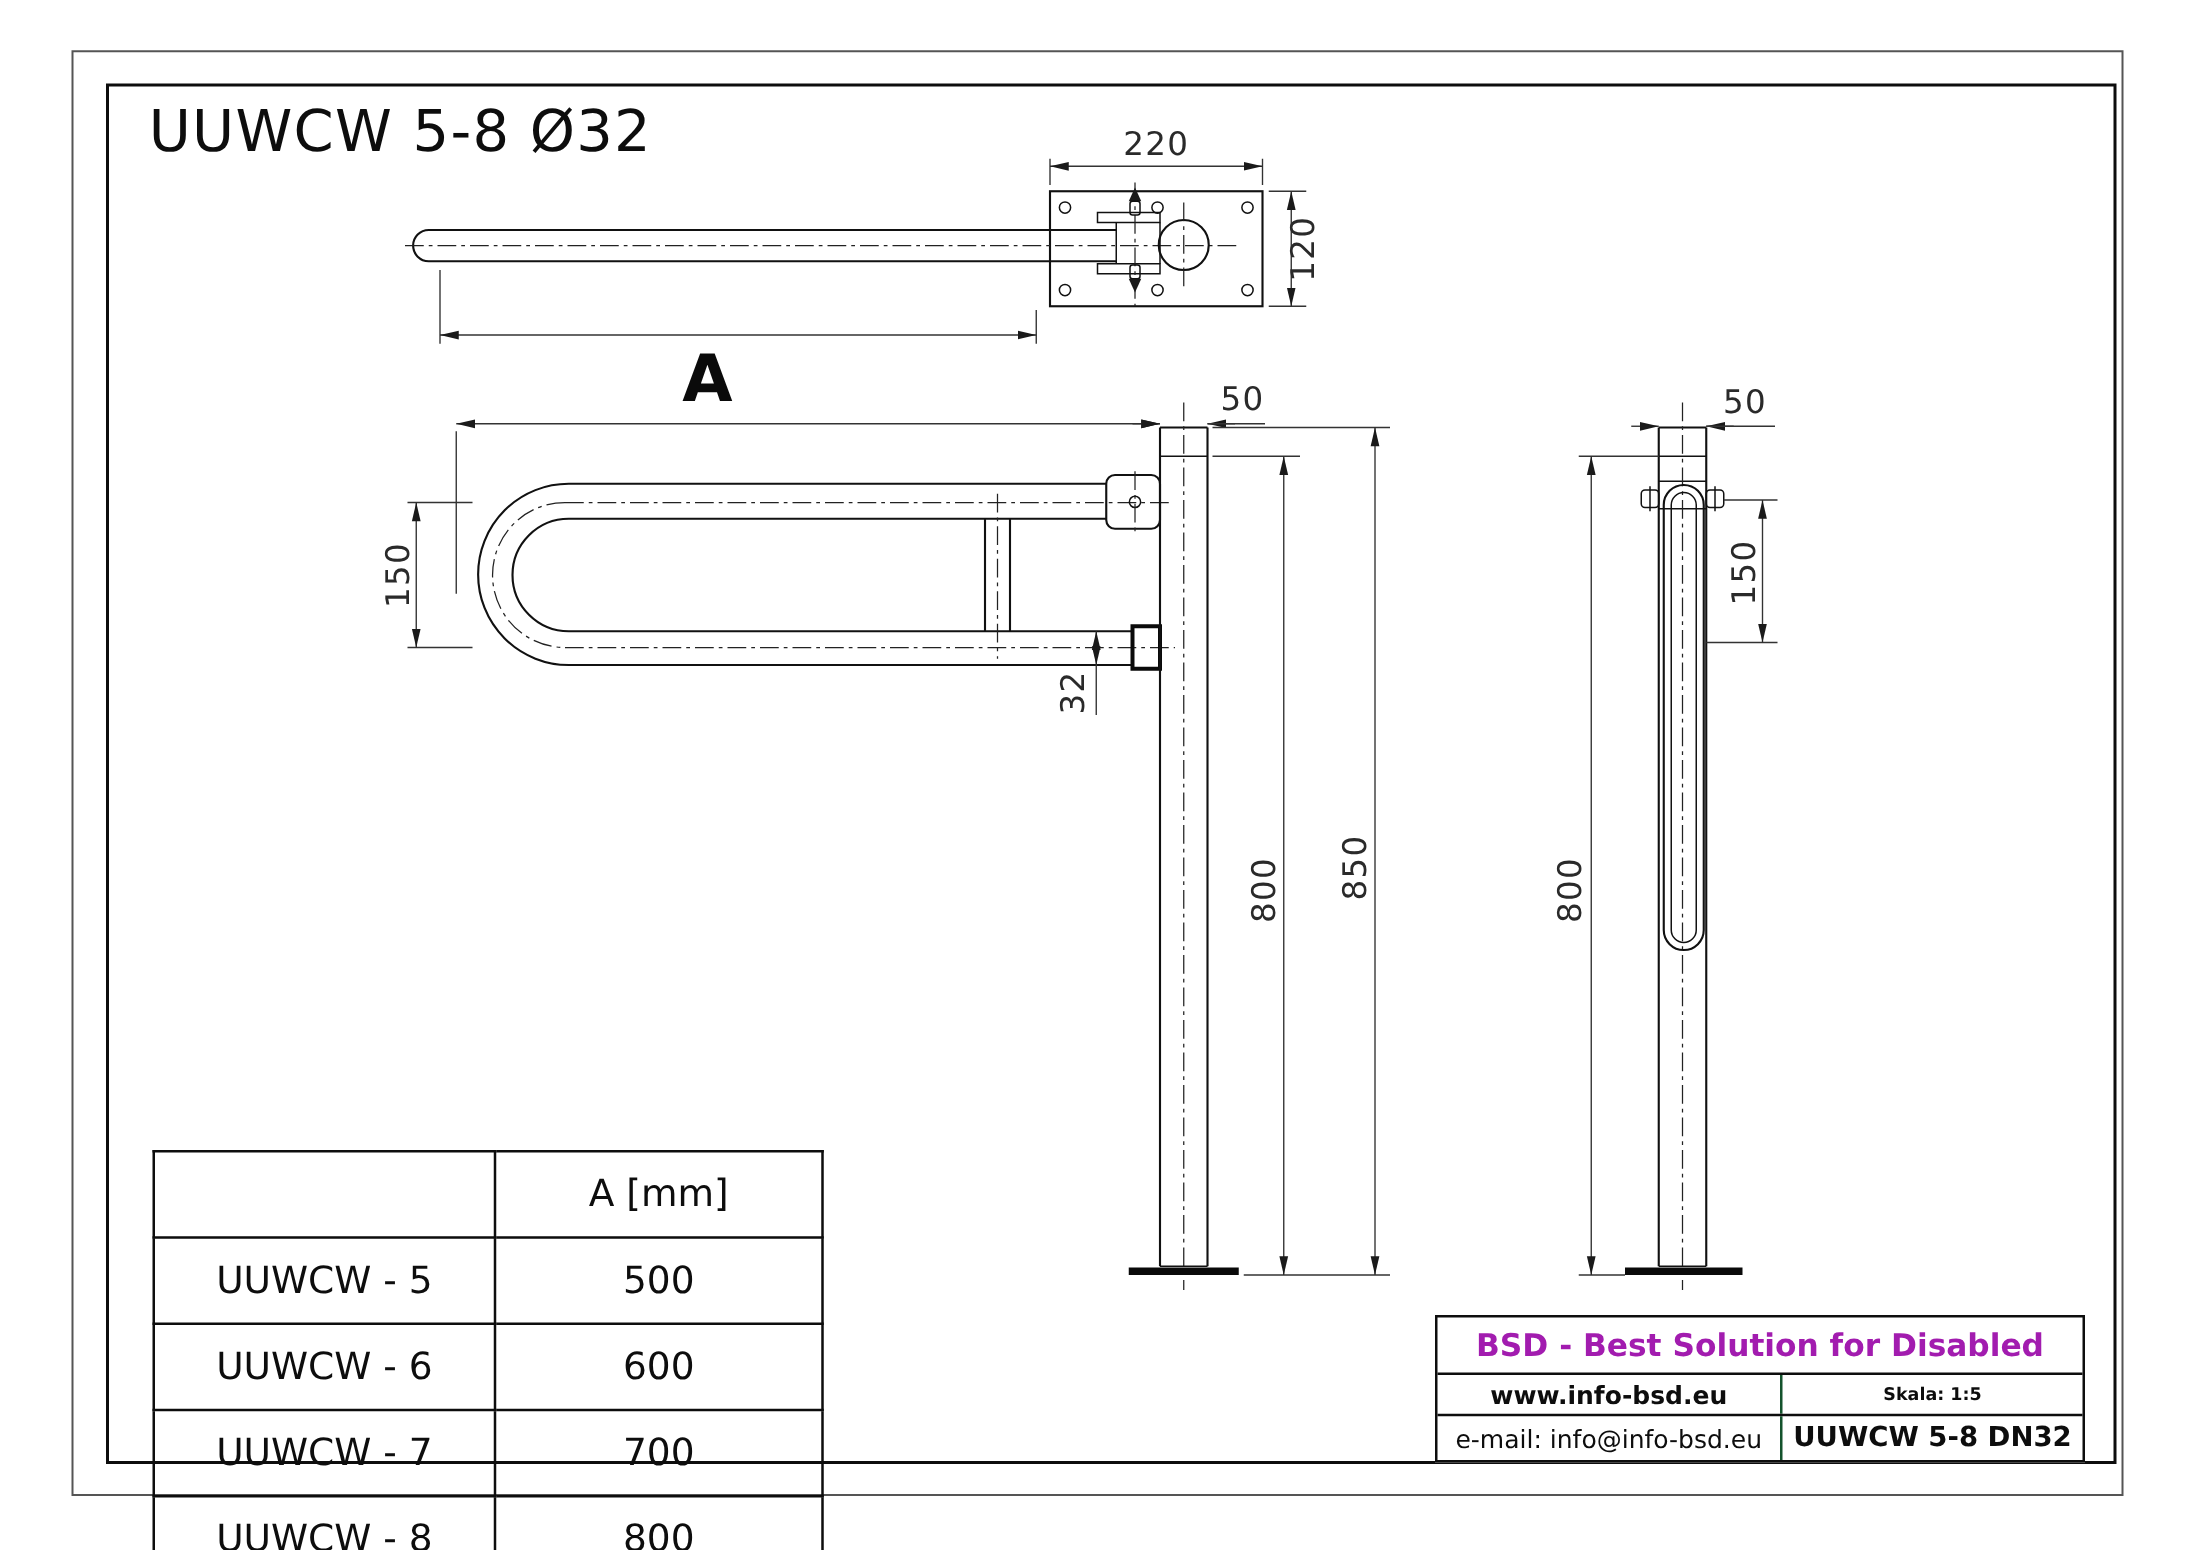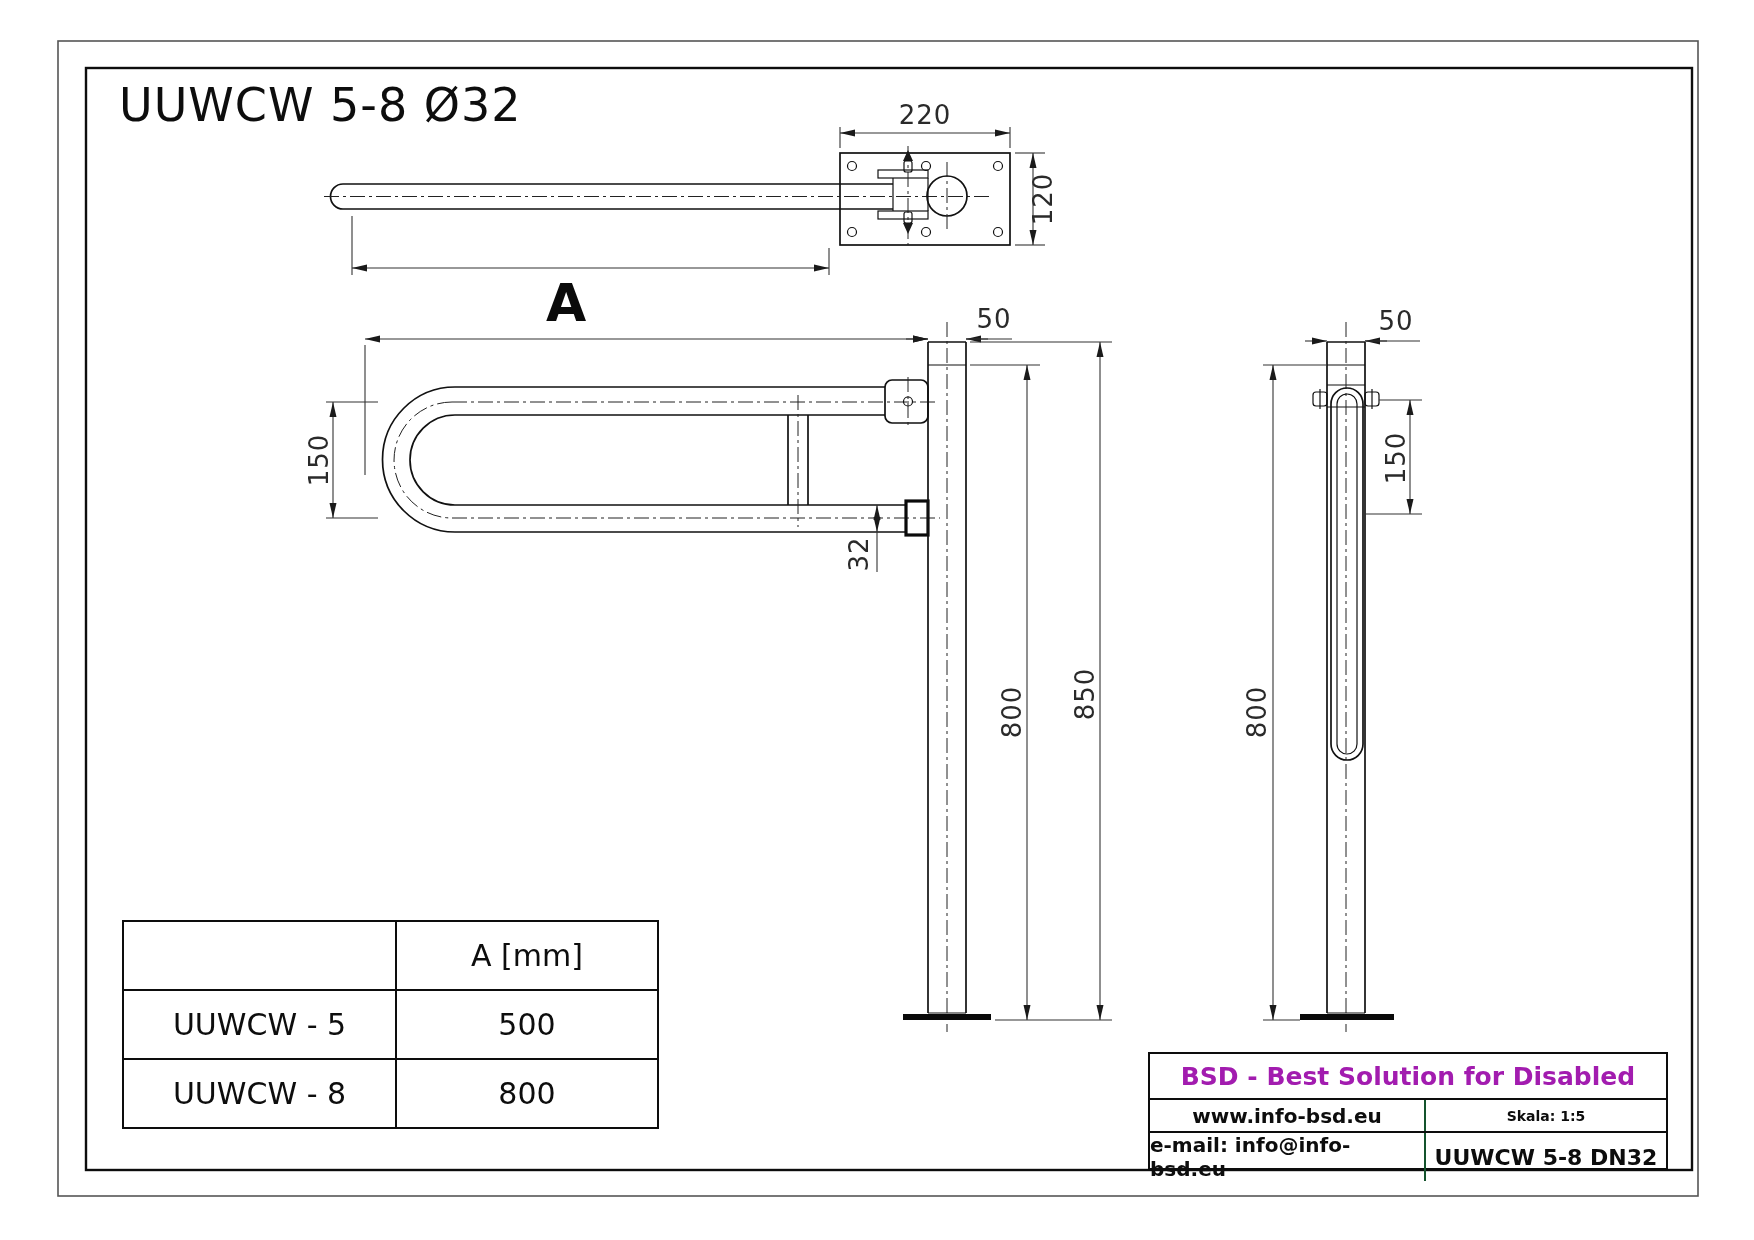--- a/index.html
+++ b/index.html
@@ -22,21 +22,21 @@
   .size-table tr{height:43px;}
   .size-table tr.hdr{height:40px;}
   .title-block{position:absolute;left:1148px;top:1052px;width:520px;height:118px;border:2.5px solid #0d0d0d;box-sizing:border-box;background:#fff;display:grid;grid-template-rows:46px 31px 1fr;}
   .tb-row1{border-bottom:2px solid #0d0d0d;display:flex;align-items:center;justify-content:center;font-size:25px;font-weight:600;color:#a21caf;}
   .tb-row{display:grid;grid-template-columns:276px 1fr;}
   .tb-row + .tb-row{border-top:2px solid #0d0d0d;}
   .tb-cell{display:flex;align-items:center;justify-content:center;color:#0d0d0d;}
   .tb-cell.left{border-right:2px solid #14532d;}
   .tb-web{font-size:20px;font-weight:600;}
   .tb-scale{font-size:14px;font-weight:bold;}
-  .tb-email{font-size:20px;font-weight:700;}
+  .tb-email{font-size:20px;font-weight:400;}
   .tb-product{font-size:22px;font-weight:600;}
 </style>
 </head>
 <body>
 
 <svg width="1754" height="1240" viewBox="0 0 1754 1240">
   <defs>
     <marker id="aE" orient="auto" markerWidth="18" markerHeight="9" refX="15" refY="4.5" markerUnits="userSpaceOnUse">
       <path class="arrF" d="M0,1 L15,4.5 L0,8 Z"></path>
     </marker>
@@ -197,20 +197,28 @@
 
 <table class="size-table">
   <tbody>
     <tr class="hdr">
       <td class="c1"></td>
       <td class="c2">A [mm]</td>
     </tr>
     <tr>
       <td class="c1">UUWCW - 5</td>
       <td class="c2">500</td>
+    </tr>
+    <tr>
+      <td class="c1">UUWCW - 6</td>
+      <td class="c2">600</td>
+    </tr>
+    <tr>
+      <td class="c1">UUWCW - 7</td>
+      <td class="c2">700</td>
     </tr>
     <tr>
       <td class="c1">UUWCW - 8</td>
       <td class="c2">800</td>
     </tr>
   </tbody>
 </table>
 
 <div class="title-block">
   <div class="tb-row1">BSD - Best Solution for Disabled</div>

